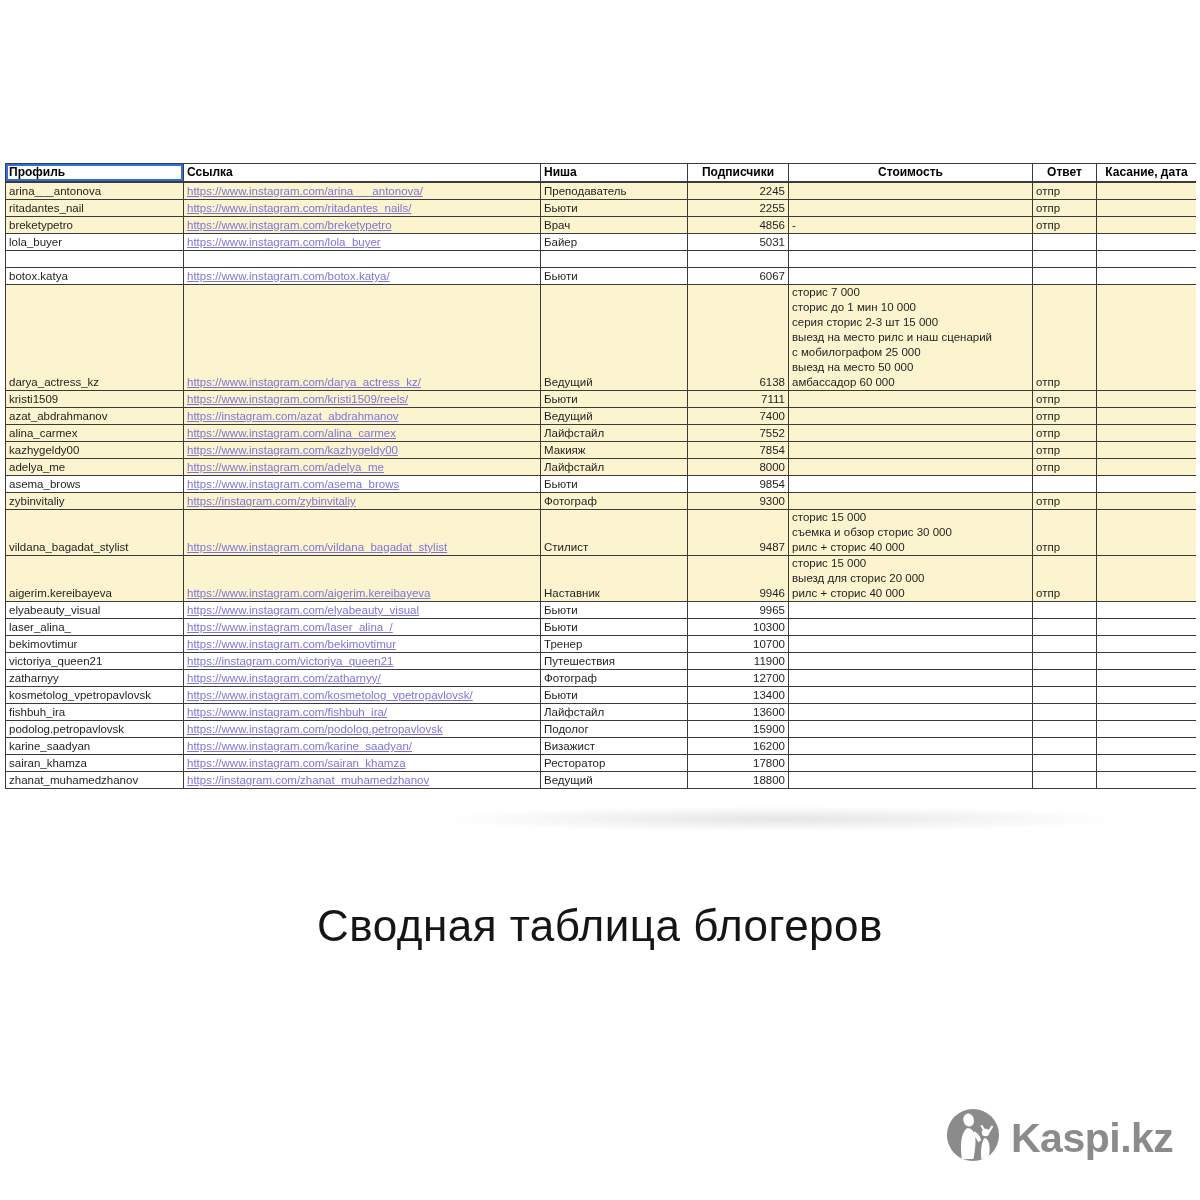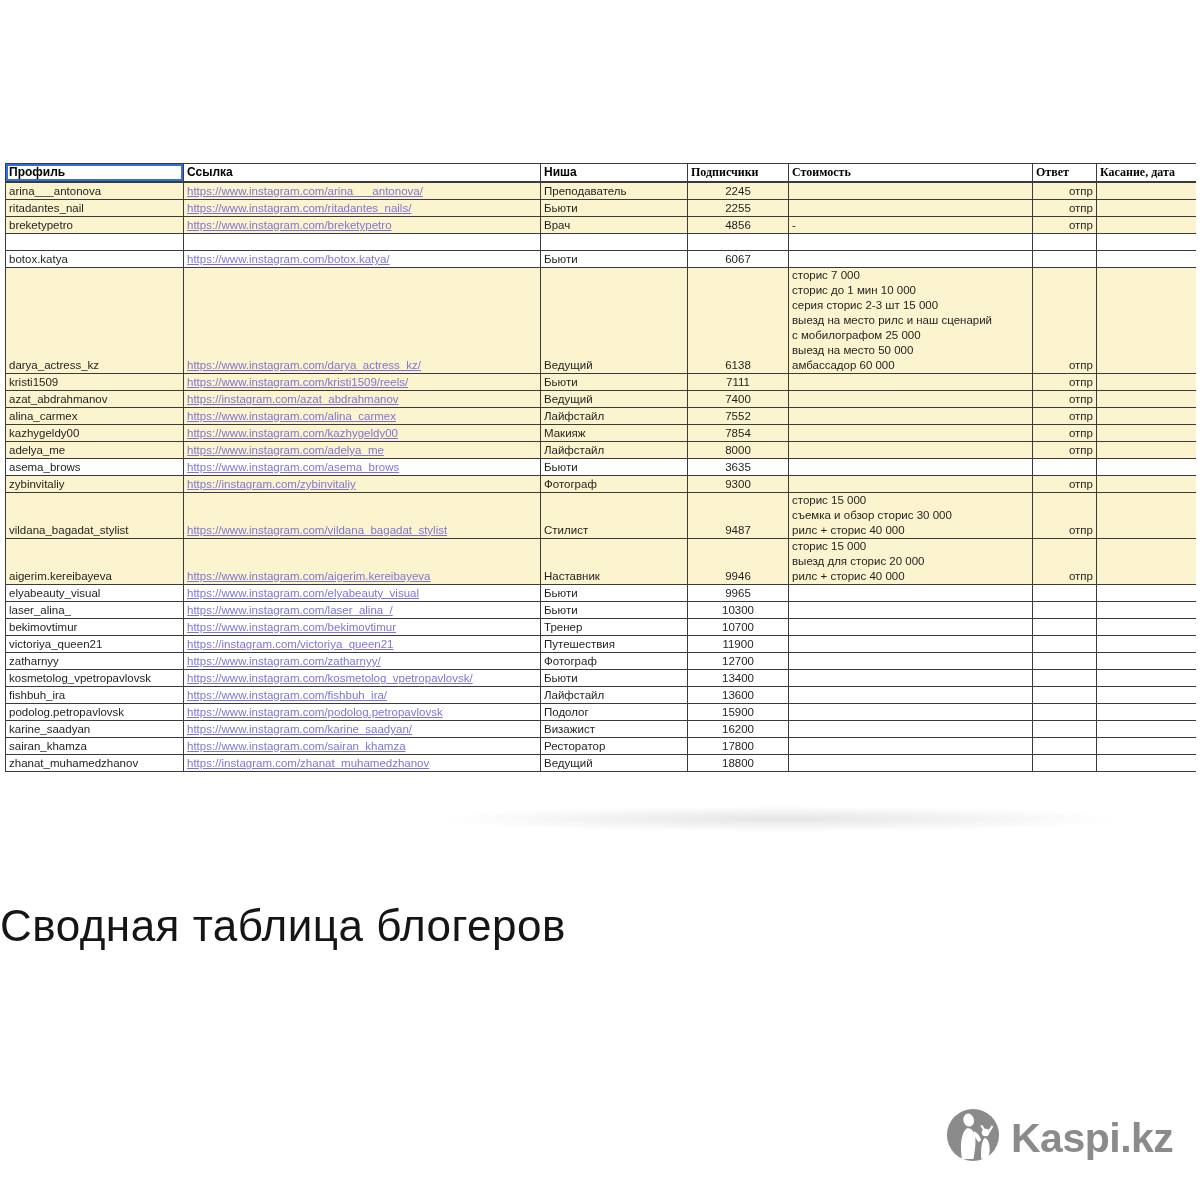--- a/index.html
+++ b/index.html
@@ -17,37 +17,37 @@
     font-size:11.5px;line-height:15px;
   }
   .sheet th,.sheet td{
     border:1px solid #3b3b3b;padding:0 3px;vertical-align:bottom;
     overflow:hidden;white-space:nowrap;height:16px;
   }
   .sheet thead th{
     font-weight:bold;color:#000;font-size:12px;background:#fff;
     text-align:left;vertical-align:middle;height:17px;border-bottom-width:2px;
   }
-  .sheet thead th.th-center{font-family:Liberation Serif, serif;}
+  .sheet thead th.th-center{text-align:center;}
   .sheet thead th.sel{box-shadow:inset 0 0 0 2px #2f6fe4;}
   tr.hl td{background:#fcf3cf;}
   tr.plain td{background:#ffffff;}
   td.c-link a{color:#7e76d6;text-decoration:underline;cursor:pointer;}
-  td.c-followers{text-align:center;}
+  td.c-followers{text-align:right;}
   td.c-cost{white-space:pre-line;}
-  td.c-answer{text-align:right;margin-left:24px;}
+  td.c-answer{text-align:left;margin-left:24px;}
   
   .cut-shadow{
     position:absolute;left:430px;top:806px;width:700px;height:26px;
     background:radial-gradient(ellipse at center, rgba(0,0,0,0.10) 0%, rgba(0,0,0,0) 70%);
     pointer-events:none;
   }
   
   .caption{
-    position:absolute;left:0;top:901px;width:1200px;
+    position:absolute;left:0;top:901px;width:1200px;text-align:center;
     font-size:44px;color:#151515;letter-spacing:0.5px;
   }
   
   .watermark{
     position:absolute;left:946px;top:1108px;display:flex;align-items:flex-end;gap:11px;
   }
   .watermark .brand{
     font-size:41px;font-weight:bold;color:#8b8b8b;letter-spacing:-0.5px;
   }
 </style>
@@ -98,20 +98,29 @@
         <tr class="hl">
     <td class="c-profile">breketypetro</td>
     <td class="c-link"><a href="#">https://www.instagram.com/breketypetro</a></td>
     <td class="c-niche">Врач</td>
     <td class="c-followers">4856</td>
     <td class="c-cost">-</td>
     <td class="c-answer">отпр</td>
     <td class="c-touch"></td>
   </tr>
         <tr class="plain">
+    <td class="c-profile">lola_buyer</td>
+    <td class="c-link"><a href="#">https://www.instagram.com/lola_buyer</a></td>
+    <td class="c-niche">Байер</td>
+    <td class="c-followers">5031</td>
+    <td class="c-cost"></td>
+    <td class="c-answer"></td>
+    <td class="c-touch"></td>
+  </tr>
+        <tr class="plain">
     <td class="c-profile"></td>
     <td class="c-link"><a href="#"></a></td>
     <td class="c-niche"></td>
     <td class="c-followers"></td>
     <td class="c-cost"></td>
     <td class="c-answer"></td>
     <td class="c-touch"></td>
   </tr>
         <tr class="plain">
     <td class="c-profile">botox.katya</td>
@@ -179,21 +188,21 @@
     <td class="c-niche">Лайфстайл</td>
     <td class="c-followers">8000</td>
     <td class="c-cost"></td>
     <td class="c-answer">отпр</td>
     <td class="c-touch"></td>
   </tr>
         <tr class="plain">
     <td class="c-profile">asema_brows</td>
     <td class="c-link"><a href="#">https://www.instagram.com/asema_brows</a></td>
     <td class="c-niche">Бьюти</td>
-    <td class="c-followers">3635</td>
+    <td class="c-followers">9854</td>
     <td class="c-cost"></td>
     <td class="c-answer"></td>
     <td class="c-touch"></td>
   </tr>
         <tr class="hl">
     <td class="c-profile">zybinvitaliy</td>
     <td class="c-link"><a href="#">https://instagram.com/zybinvitaliy</a></td>
     <td class="c-niche">Фотограф</td>
     <td class="c-followers">9300</td>
     <td class="c-cost"></td>

